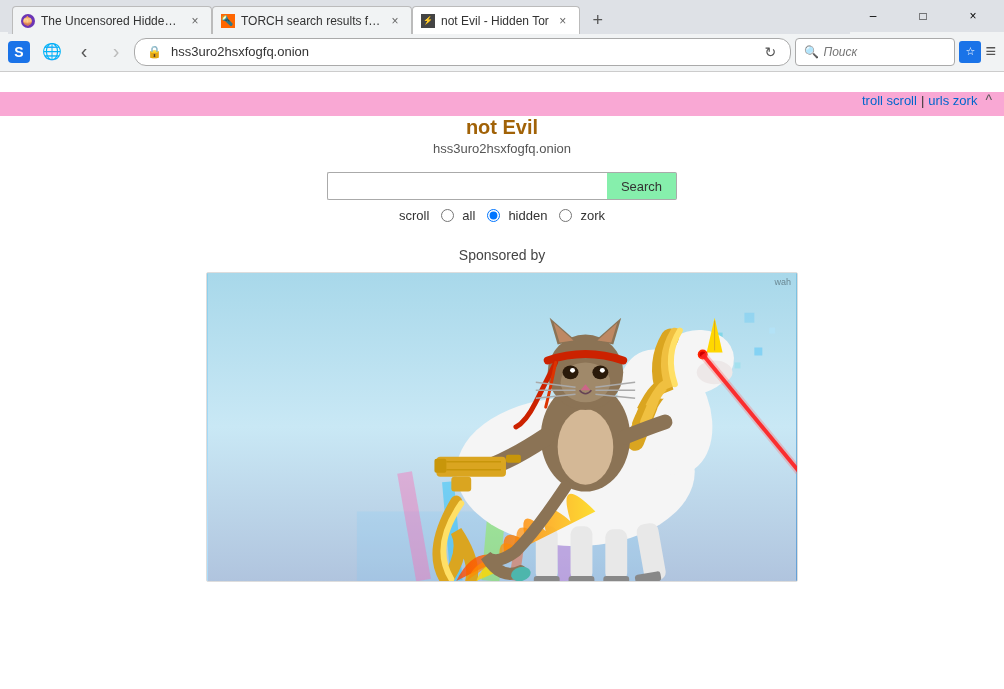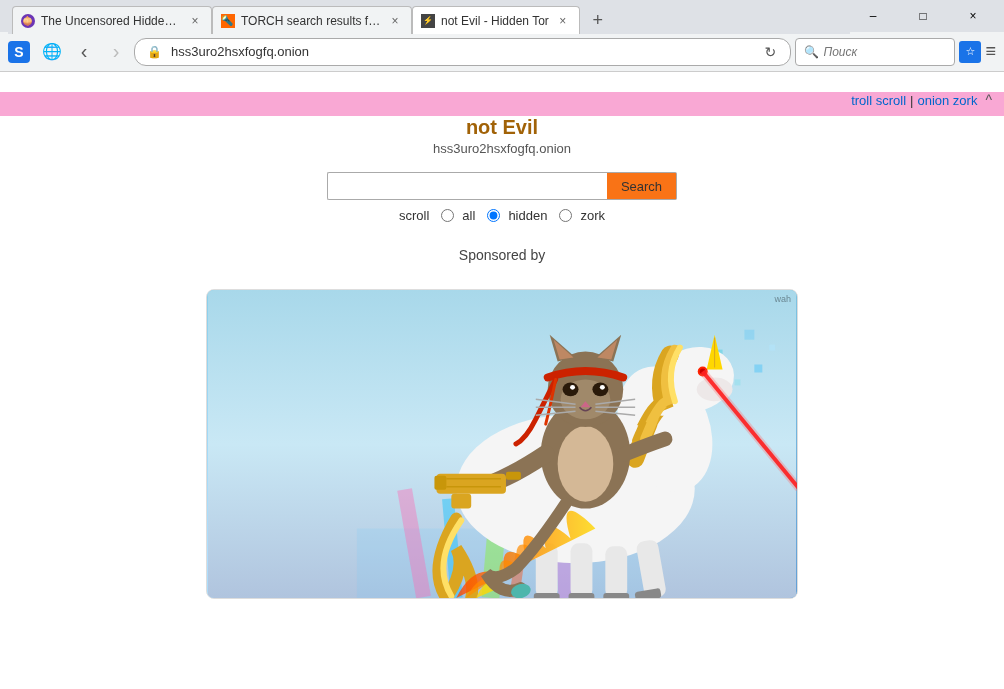--- a/index.html
+++ b/index.html
@@ -245,21 +245,21 @@
       border: 1px solid #aaa;
       border-right: none;
       padding: 0 8px;
       font-size: 14px;
       outline: none;
       border-radius: 2px 0 0 2px;
     }
     .search-submit-btn {
       height: 28px;
       padding: 0 14px;
-      background: #f97316;
+      background: #86efac;
       border: 1px solid #aaa;
       border-left: none;
       cursor: pointer;
       font-size: 13px;
       color: #333;
       border-radius: 0 2px 2px 0;
     }
 
     .search-options {
       display: flex;
@@ -275,29 +275,29 @@
       gap: 8px;
       cursor: pointer;
     }
     .search-options input[type="radio"] {
       cursor: pointer;
     }
 
     .sponsored-label {
       font-size: 14px;
       color: #444;
-      margin-bottom: 26px;
+      margin-bottom: 9px;
     }
 
     
     .sponsored-image-container {
       width: 592px;
       height: 310px;
       border: 1px solid #ddd;
-      border-radius: 8px;
+      border-radius: 2px;
       overflow: hidden;
       position: relative;
       background: linear-gradient(135deg, #87ceeb 0%, #b0e0ff 30%, #7ec8e3 60%, #5b9bd5 100%);
       margin-bottom: 24px;
     }
 
     
     .watermark {
       position: absolute;
       top: 4px;
@@ -432,21 +432,21 @@
   </div>
   <div class="profile-icon">☆</div>
   <div class="menu-icon">≡</div>
 </div>
 
 <div class="page-content">
 
   <div class="top-utility" style="width:100%; display:flex; justify-content:flex-end; align-items:center; padding: 0 12px 8px 0;">
     <a class="utility-link">troll scroll</a>
     <span class="utility-separator" style="margin: 0 4px;">|</span>
-    <a class="utility-link">onion zork</a>
+    <a class="utility-link">urls zork</a>
     <span class="scroll-indicator" style="margin-left:8px;">^</span>
   </div>
 
   <h1 class="site-title">not Evil</h1>
   <div class="site-url">hss3uro2hsxfogfq.onion</div>
 
   <div class="search-form">
     <input class="search-query-input" type="text" style="">
     <button class="search-submit-btn">Search</button>
   </div>

